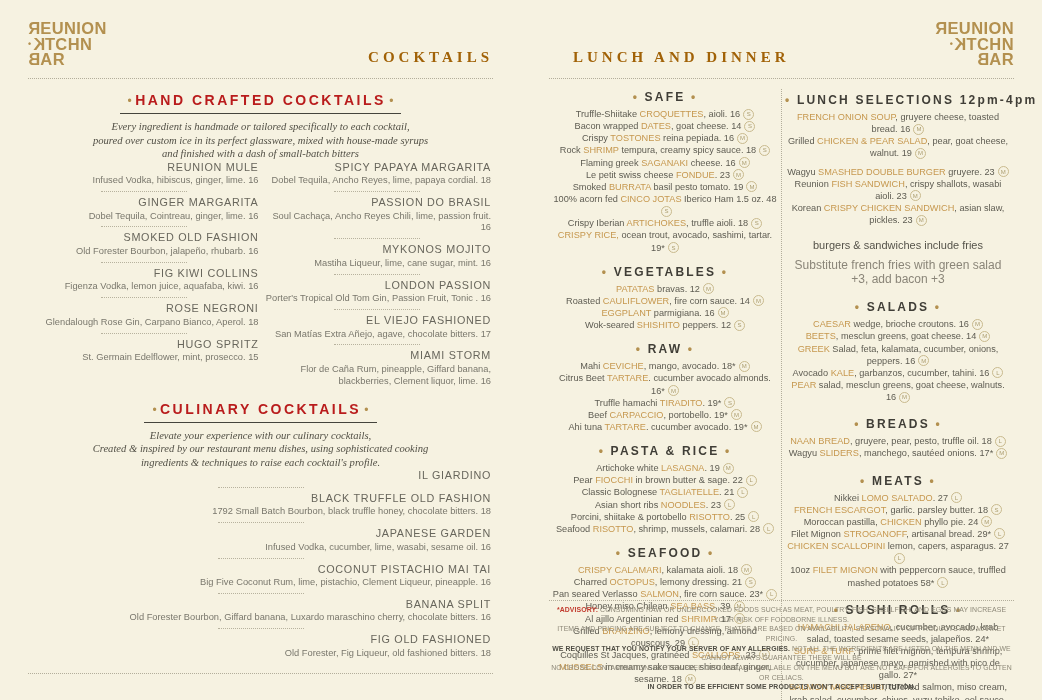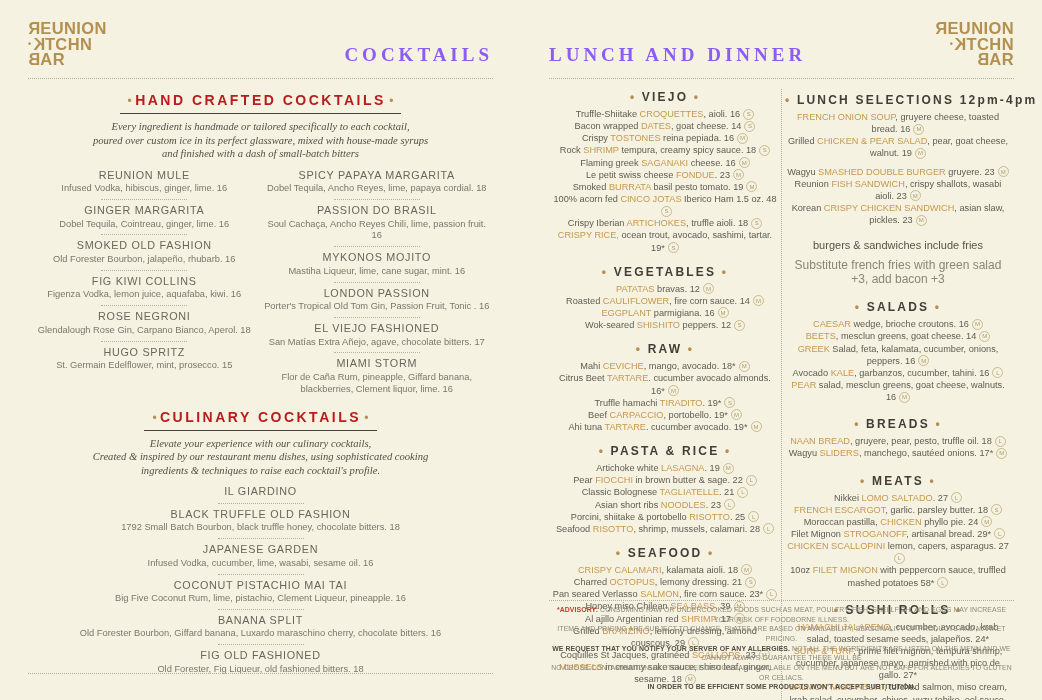--- a/index.html
+++ b/index.html
@@ -13,33 +13,33 @@
   .page{width:521px;box-sizing:border-box;padding:0 28px;position:relative;}
 
   
   .page-header{display:flex;justify-content:space-between;align-items:flex-end;padding-top:20px;min-height:48px;}
   .logo{color:#b3904f;font-weight:bold;font-size:16.5px;line-height:0.95;letter-spacing:0.4px;}
   .logo.right{text-align:right;}
   .logo-line{white-space:nowrap;}
   .flip{display:inline-block;transform:scaleX(-1);}
   .logo-dot{font-size:9px;vertical-align:3px;margin-right:1px;}
   .serif-title{
-    font-family:"Liberation Serif", serif;color:#8b5cf6;
-    font-size:19px;letter-spacing:4px;font-weight:bold;padding-bottom:2px;white-space:nowrap;
+    font-family:"Liberation Serif", serif;color:#a16207;
+    font-size:15px;letter-spacing:4px;font-weight:bold;padding-bottom:2px;white-space:nowrap;margin-left:24px;
   }
   .dotted-hr{border:0;border-top:1px dotted #b3ae9b;margin:10px 0 0;}
 
   
   #left-sections{text-align:center;}
   .c-sec{margin-top:12px;}
   .sec-head-inner{display:inline-block;border-bottom:1.5px solid #45443c;padding:0 8px 4px;}
   .sec-title{font-size:14px;font-weight:bold;letter-spacing:2.5px;color:#b91c1c;}
   .dot{color:#b3904f;font-size:12px;}
   .intro{font-family:"Liberation Serif", serif;font-style:italic;font-size:10.6px;line-height:1.28;color:#514f45;margin-top:6px;}
-  .cock-cols{display:flex;margin-top:8px;}
+  .cock-cols{display:flex;text-align:right;}
   .cock-col{flex:1;padding:0 2px;}
   .c-name{font-size:10.8px;letter-spacing:0.7px;color:#68665c;line-height:1.25;}
   .c-desc{font-size:9.3px;color:#79776c;line-height:1.28;margin-top:1px;}
   .c-sep{width:86px;margin:4px auto 4px;border-top:1px dotted #b7b29e;height:0;}
   .bottom-line{position:absolute;left:28px;right:28px;bottom:26px;border-top:1px dotted #b3ae9b;}
 
   
   .food-cols{display:flex;align-items:stretch;}
   .food-col{flex:1;text-align:center;padding:0 3px;min-width:0;}
   .vdivider{border-left:1px dotted #b3ae9b;margin-top:10px;}
@@ -201,21 +201,21 @@
       <div class="logo right" id="logo-right">
           <div class="logo-line"><span class="flip">R</span>EUNION</div>
           <div class="logo-line"><span class="logo-dot">•</span><span class="flip">K</span>TCHN</div>
           <div class="logo-line"><span class="flip">B</span>AR</div>
         </div>
     </div>
     <div class="dotted-hr"></div>
     <div class="food-cols">
       <div class="food-col" id="food-col-1">
           <section class="f-sec">
-            <div class="f-head"><span class="dot">•  </span><span>VIEJO</span><span class="dot">  •</span></div>
+            <div class="f-head"><span class="dot">•  </span><span>SAFE</span><span class="dot">  •</span></div>
             <div class="f-group">
               <div class="f-item">Truffle-Shiitake <span class="gold">CROQUETTES</span>, aioli. 16<span class="badge">S</span></div>
               <div class="f-item">Bacon wrapped <span class="gold">DATES</span>,  goat cheese. 14<span class="badge">S</span></div>
               <div class="f-item">Crispy <span class="gold">TOSTONES</span> reina pepiada. 16<span class="badge">M</span></div>
               <div class="f-item">Rock <span class="gold">SHRIMP</span> tempura, creamy spicy sauce. 18<span class="badge">S</span></div>
               <div class="f-item">Flaming greek <span class="gold">SAGANAKI</span> cheese. 16<span class="badge">M</span></div>
               <div class="f-item">Le petit swiss cheese <span class="gold">FONDUE</span>. 23<span class="badge">M</span></div>
               <div class="f-item">Smoked <span class="gold">BURRATA</span> basil pesto tomato. 19<span class="badge">M</span></div>
               <div class="f-item">100% acorn fed <span class="gold">CINCO JOTAS</span> Iberico Ham 1.5 oz. 48<span class="badge">S</span></div>
               <div class="f-item">Crispy Iberian <span class="gold">ARTICHOKES</span>, truffle aioli. 18<span class="badge">S</span></div>

